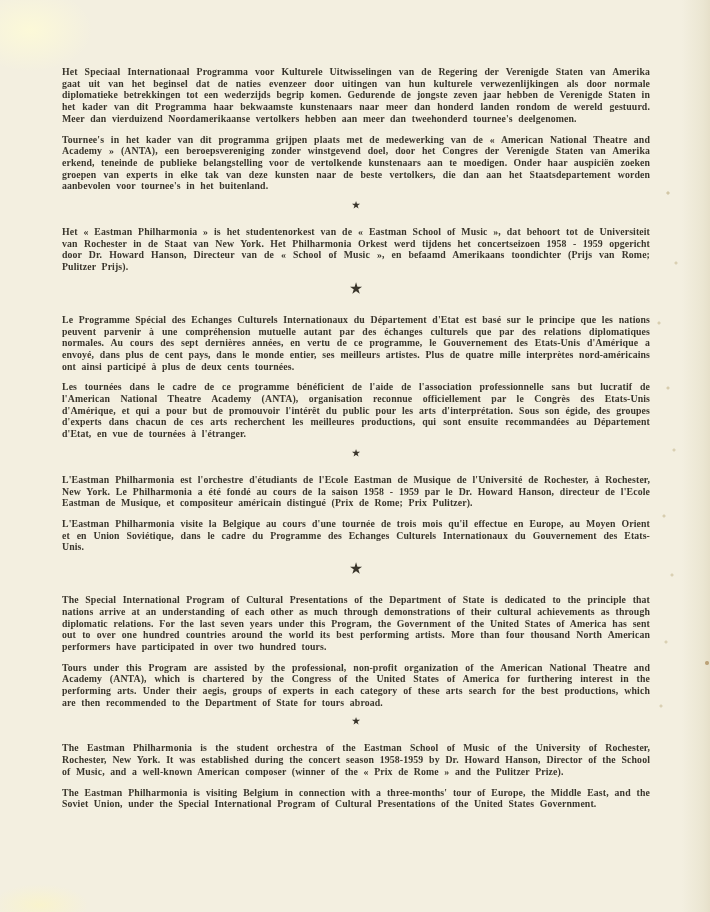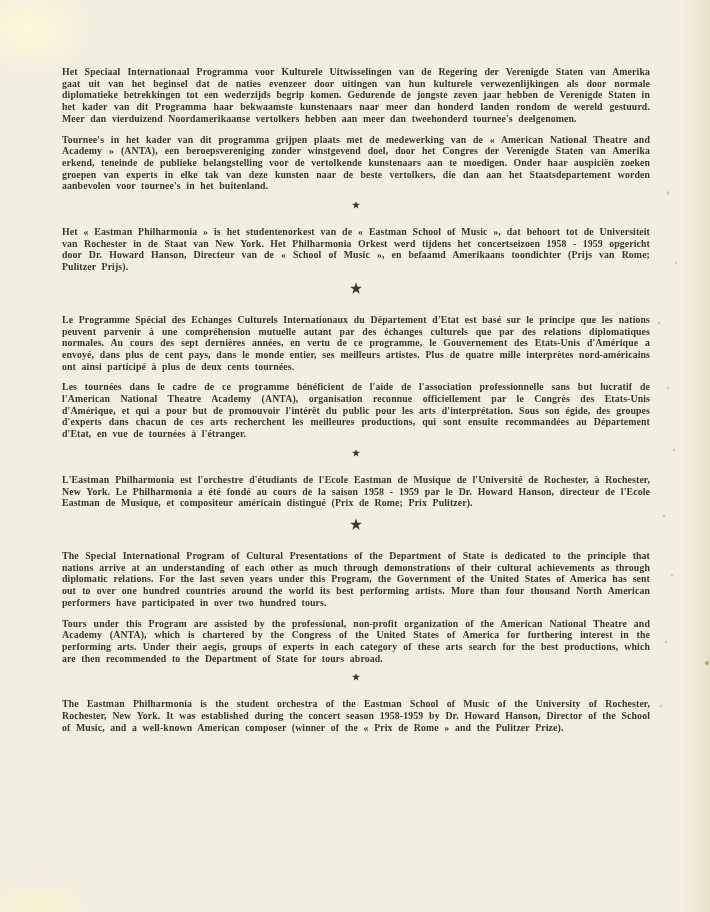--- a/index.html
+++ b/index.html
@@ -87,28 +87,30 @@
 
   <div class="section">
     <p class="para" lang="fr">Le Programme Spécial des Echanges Culturels Internationaux du Département d'Etat est basé sur le principe que les nations peuvent parvenir à une compréhension mutuelle autant par des échanges culturels que par des relations diplomatiques normales. Au cours des sept dernières années, en vertu de ce programme, le Gouvernement des Etats-Unis d'Amérique a envoyé, dans plus de cent pays, dans le monde entier, ses meilleurs artistes. Plus de quatre mille interprètes nord-américains ont ainsi participé à plus de deux cents tournées.</p>
     <p class="para" lang="fr">Les tournées dans le cadre de ce programme bénéficient de l'aide de l'association professionnelle sans but lucratif de l'American National Theatre Academy (ANTA), organisation reconnue officiellement par le Congrès des Etats-Unis d'Amérique, et qui a pour but de promouvoir l'intérêt du public pour les arts d'interprétation. Sous son égide, des groupes d'experts dans chacun de ces arts recherchent les meilleures productions, qui sont ensuite recommandées au Département d'Etat, en vue de tournées à l'étranger.</p>
   </div>
 
   <div class="star-sep star-small">★</div>
 
   <div class="section">
     <p class="para" lang="fr">L'Eastman Philharmonia est l'orchestre d'étudiants de l'Ecole Eastman de Musique de l'Université de Rochester, à Rochester, New York. Le Philharmonia a été fondé au cours de la saison 1958 - 1959 par le Dr. Howard Hanson, directeur de l'Ecole Eastman de Musique, et compositeur américain distingué (Prix de Rome; Prix Pulitzer).</p>
+    <p class="para" lang="fr">L'Eastman Philharmonia visite la Belgique au cours d'une tournée de trois mois qu'il effectue en Europe, au Moyen Orient et en Union Soviétique, dans le cadre du Programme des Echanges Culturels Internationaux du Gouvernement des Etats-Unis.</p>
   </div>
 
   <div class="star-sep star-large">★</div>
 
   <div class="section">
     <p class="para" lang="en">The Special International Program of Cultural Presentations of the Department of State is dedicated to the principle that nations arrive at an understanding of each other as much through demonstrations of their cultural achievements as through diplomatic relations. For the last seven years under this Program, the Government of the United States of America has sent out to over one hundred countries around the world its best performing artists. More than four thousand North American performers have participated in over two hundred tours.</p>
     <p class="para" lang="en">Tours under this Program are assisted by the professional, non-profit organization of the American National Theatre and Academy (ANTA), which is chartered by the Congress of the United States of America for furthering interest in the performing arts. Under their aegis, groups of experts in each category of these arts search for the best productions, which are then recommended to the Department of State for tours abroad.</p>
   </div>
 
   <div class="star-sep star-small">★</div>
 
   <div class="section">
     <p class="para" lang="en">The Eastman Philharmonia is the student orchestra of the Eastman School of Music of the University of Rochester, Rochester, New York. It was established during the concert season 1958-1959 by Dr. Howard Hanson, Director of the School of Music, and a well-known American composer (winner of the « Prix de Rome » and the Pulitzer Prize).</p>
+    <p class="para" lang="en">The Eastman Philharmonia is visiting Belgium in connection with a three-months' tour of Europe, the Middle East, and the Soviet Union, under the Special International Program of Cultural Presentations of the United States Government.</p>
   </div>
 
 </div>
 
 </body></html>

